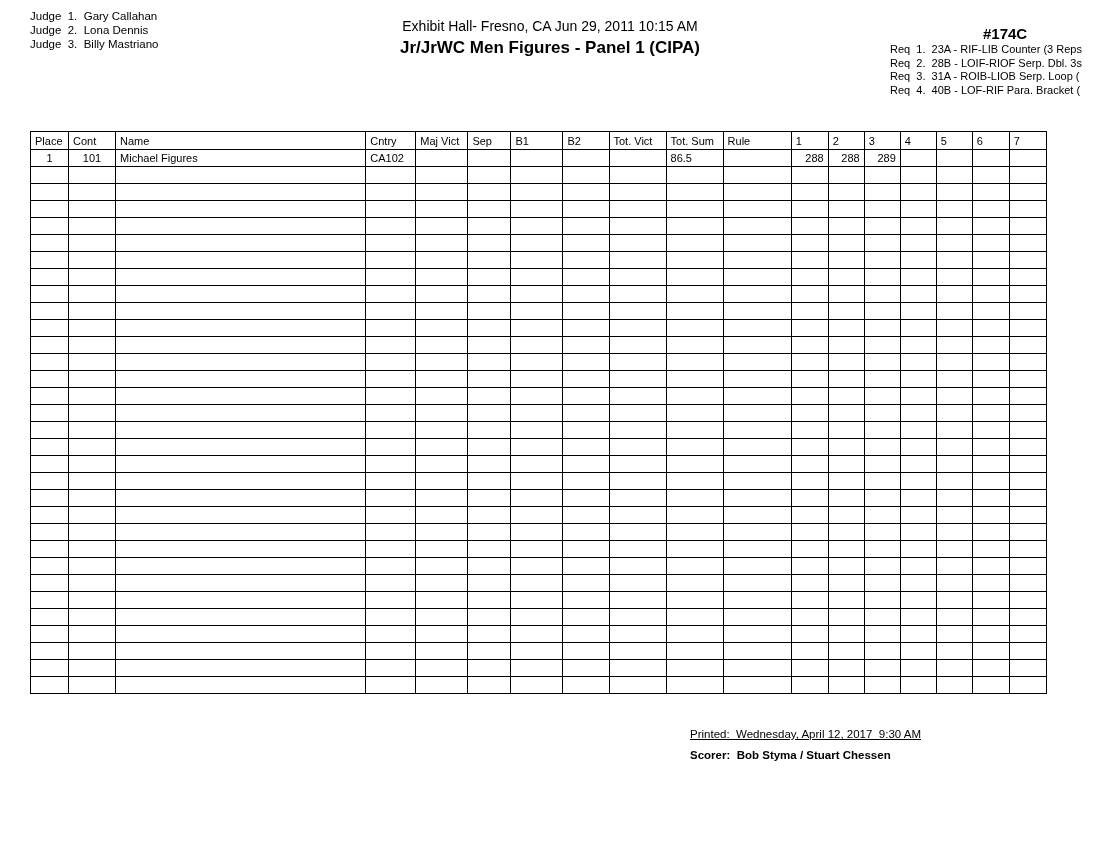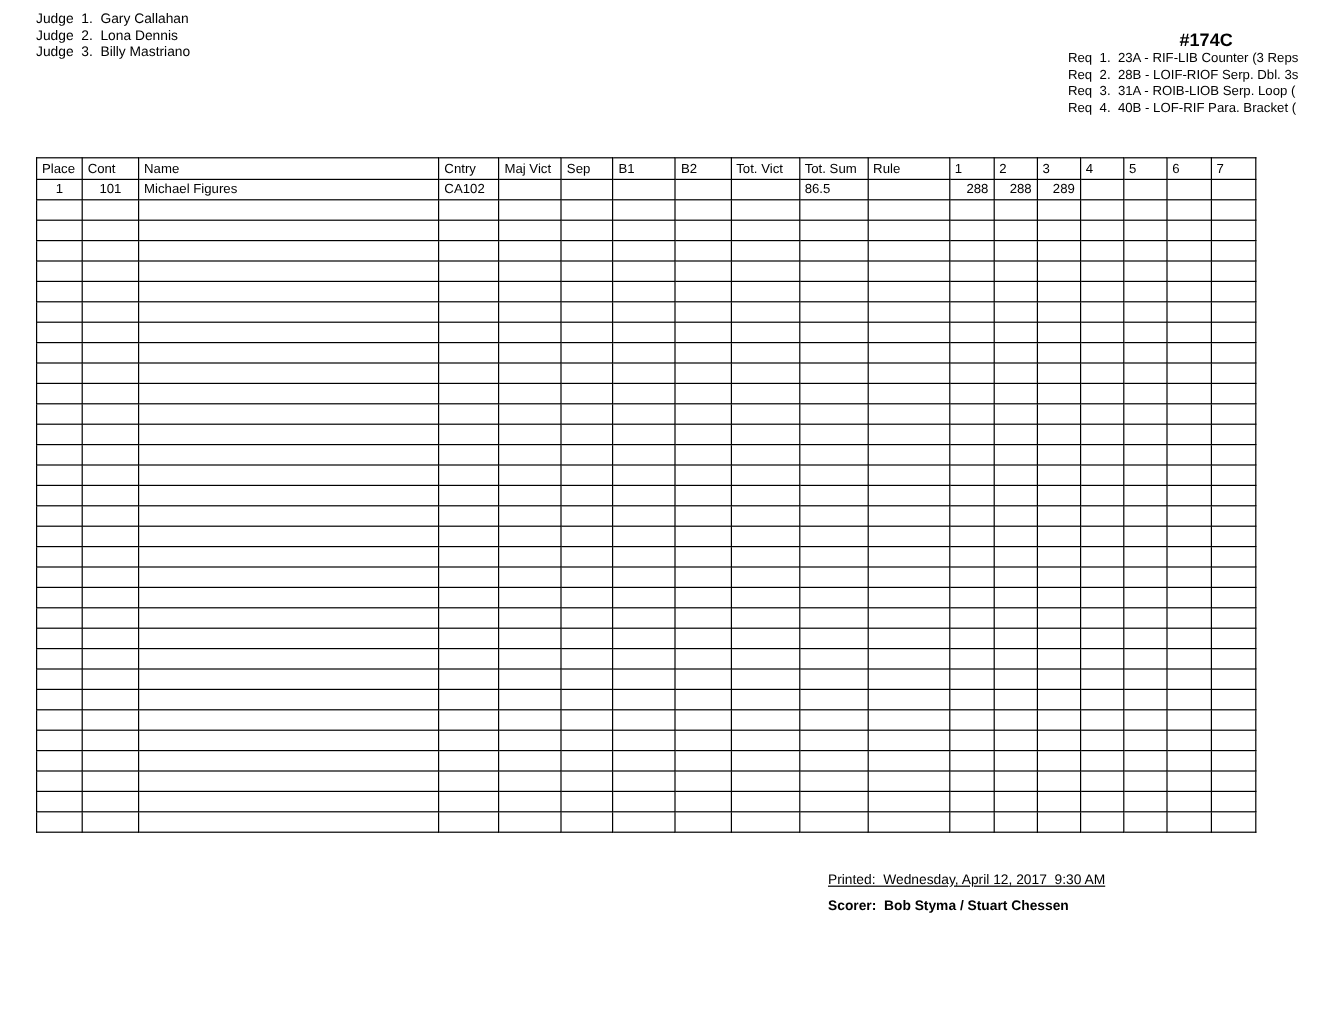--- a/index.html
+++ b/index.html
@@ -42,20 +42,22 @@
 </head>
 <body>
 
 <div class="judges">
   <div class="judge-line">Judge  1.  Gary Callahan</div>
   <div class="judge-line">Judge  2.  Lona Dennis</div>
   <div class="judge-line">Judge  3.  Billy Mastriano</div>
 </div>
 
 <div class="center-block">
+  <div class="venue-line">Exhibit Hall-  Fresno, CA  Jun 29, 2011  10:15 AM</div>
+  <div class="event-title">Jr/JrWC Men Figures - Panel 1 (CIPA)</div>
 </div>
 
 <div class="event-code">#174C</div>
 
 <div class="reqs">
   <div class="req-line">Req  1.  23A - RIF-LIB Counter (3 Reps</div>
   <div class="req-line">Req  2.  28B - LOIF-RIOF Serp. Dbl. 3s</div>
   <div class="req-line">Req  3.  31A - ROIB-LIOB Serp. Loop (</div>
   <div class="req-line">Req  4.  40B - LOF-RIF Para. Bracket (</div>
 </div>

